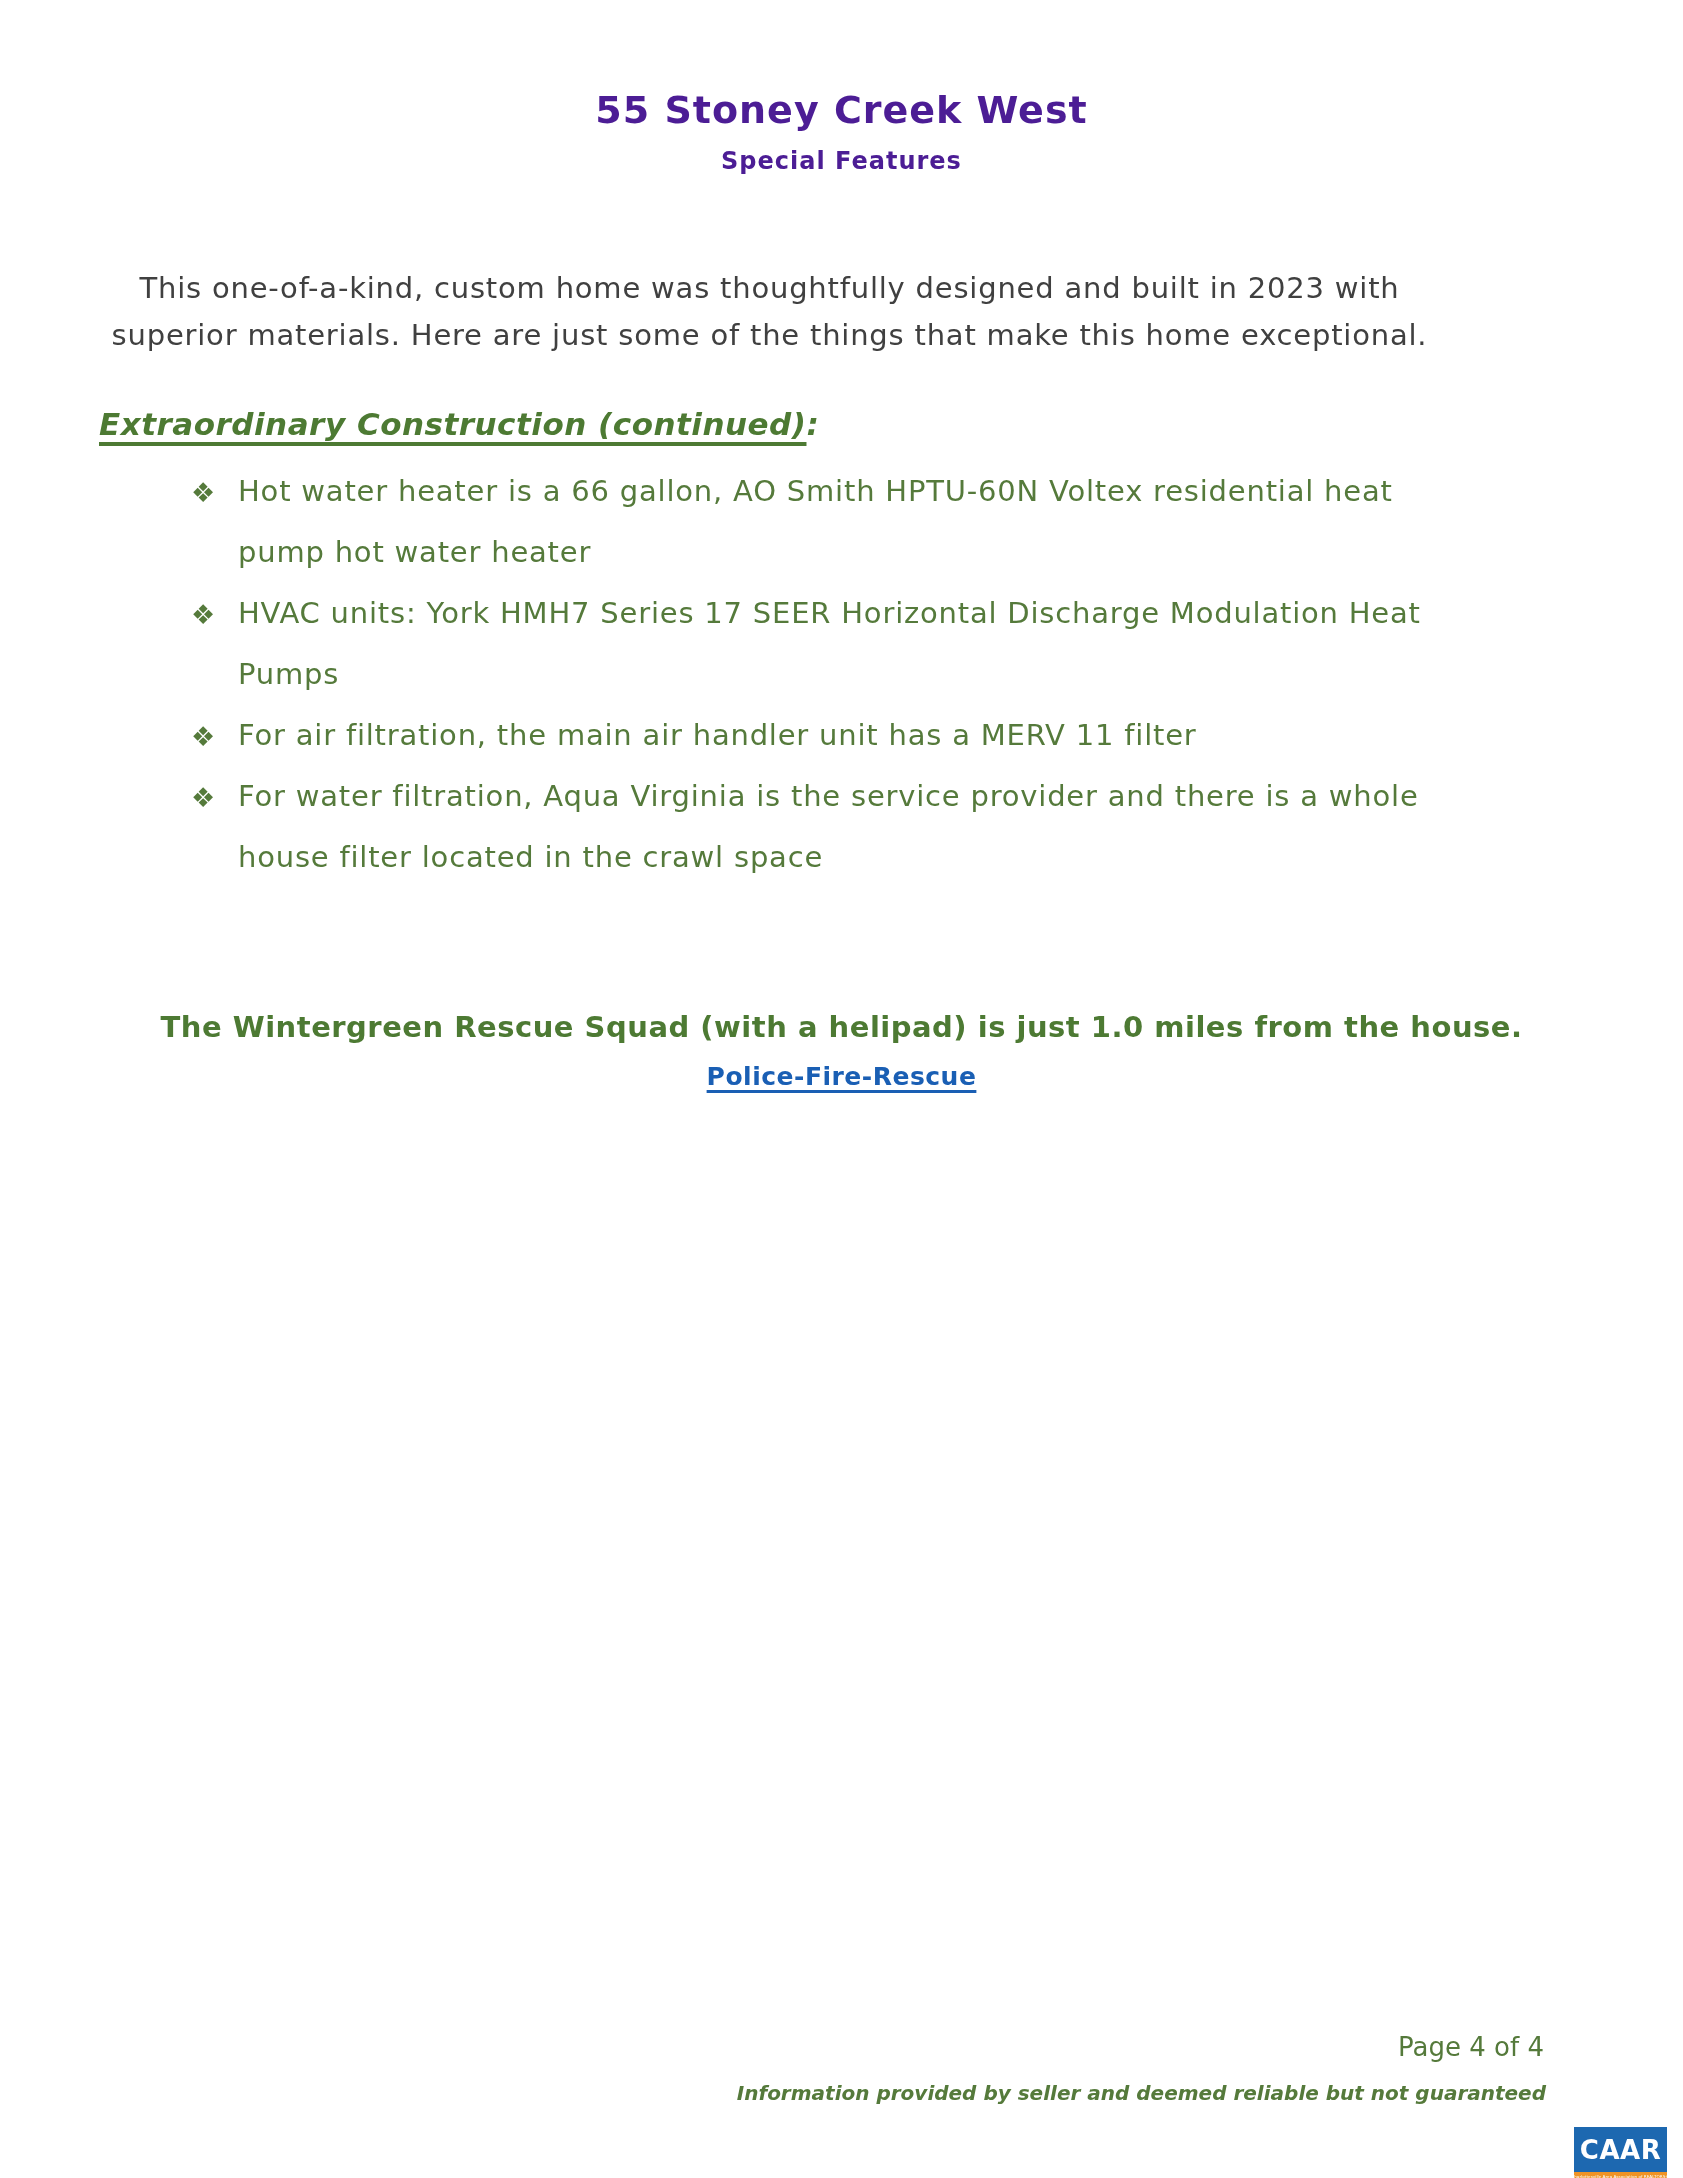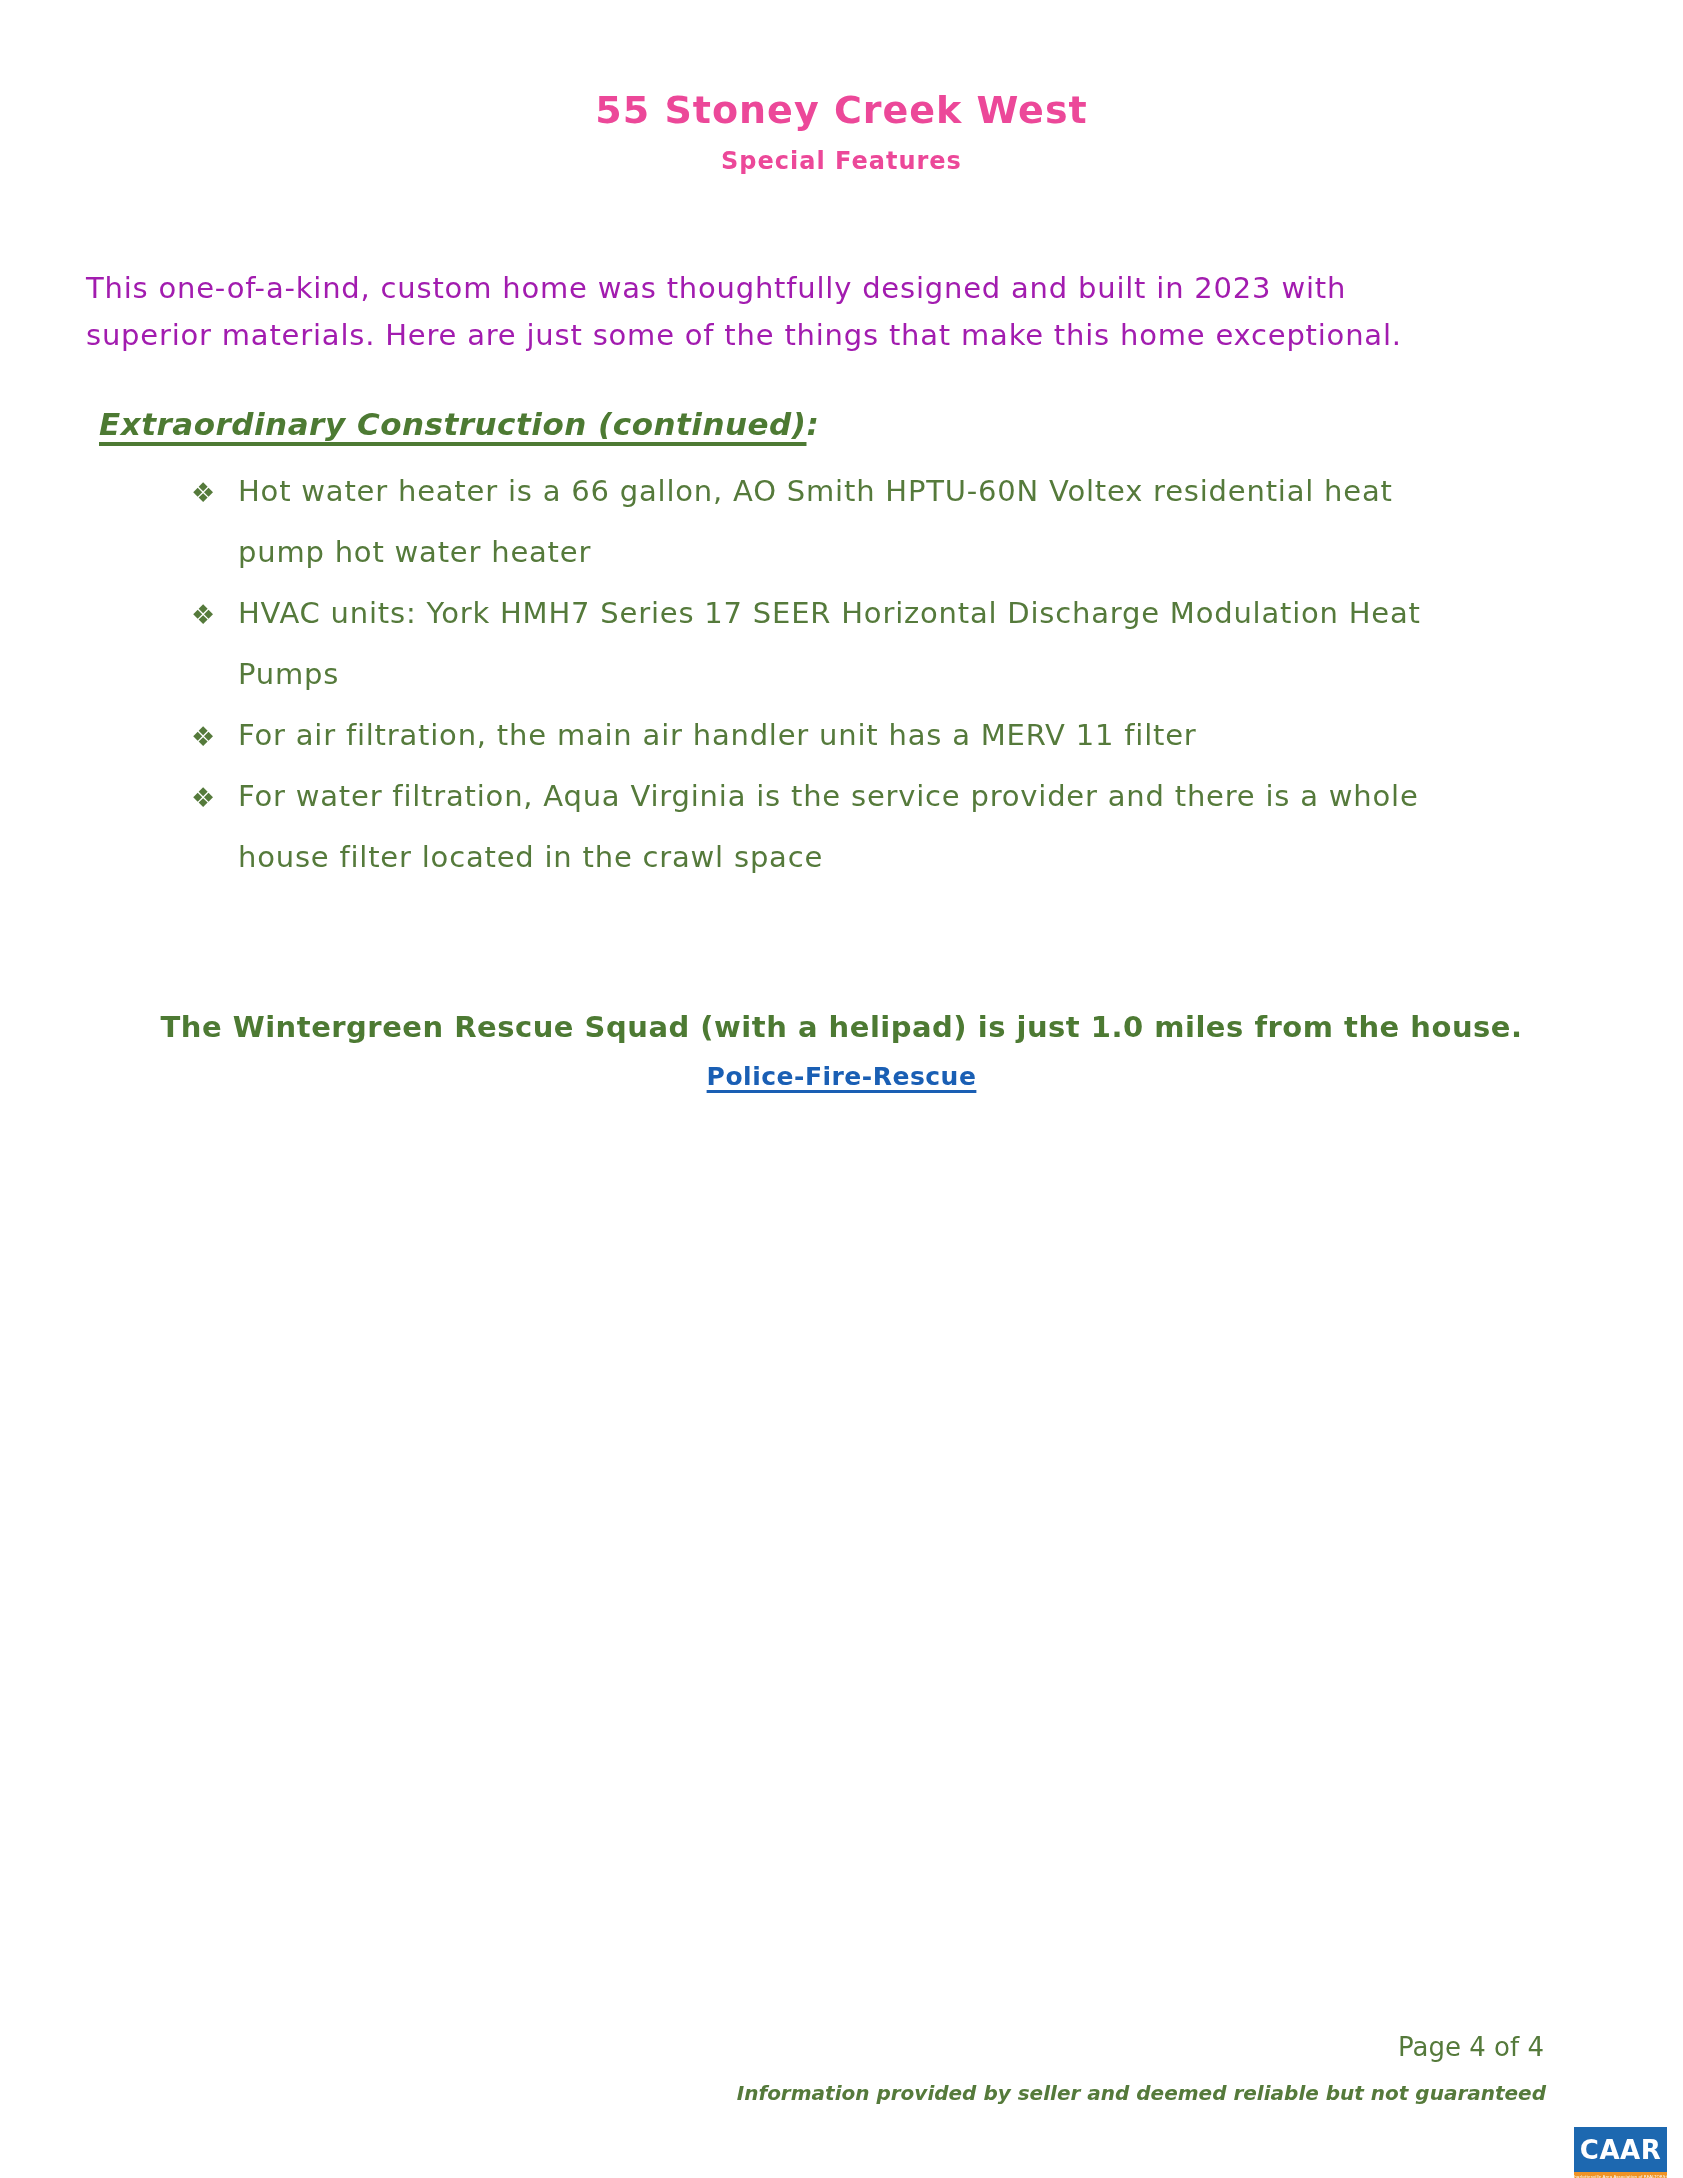--- a/index.html
+++ b/index.html
@@ -10,39 +10,40 @@
     background: #ffffff;
     font-family: "DejaVu Sans", "Liberation Sans", sans-serif;
     overflow: hidden;
   }
 
   
   .title-block {
     position: absolute;
     top: 85px; left: 0; width: 100%;
     text-align: center;
-    color: #ec4899;
+    color: #4c1d95;
     font-weight: bold;
   }
   .title-line1 { font-size: 38px; line-height: 51px; letter-spacing: 1px; }
   .title-line2 {
     display: inline-block;
     font-size: 24px; line-height: 50px; letter-spacing: 1px;
     text-decoration-thickness: 3px;
     text-underline-offset: 6px;
     text-align: center;
   }
 
   
   .intro {
     position: absolute;
-    top: 236px; left: 86px; width: 1317px;
+    top: 236px; left: 111px; width: 1317px;
     font-size: 29px; line-height: 47px;
     letter-spacing: 0.8px;
-    color: #a21caf;
+    color: #404040;
+    text-align: center;
   }
 
   
   .section-heading {
     position: absolute;
     top: 406px; left: 99px;
     font-size: 31px; font-weight: bold;
     letter-spacing: 0.5px;
     color: #4d7a33;
     font-style: italic;

